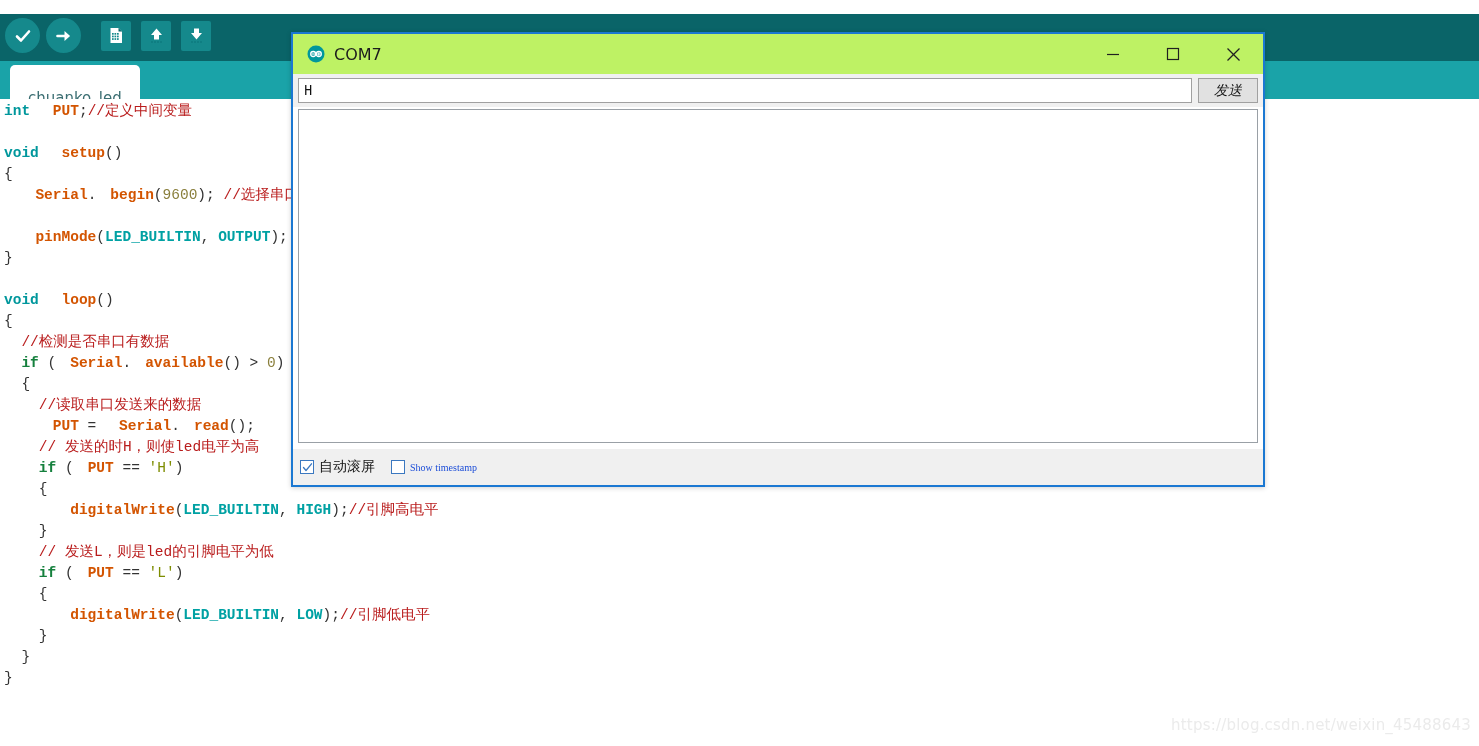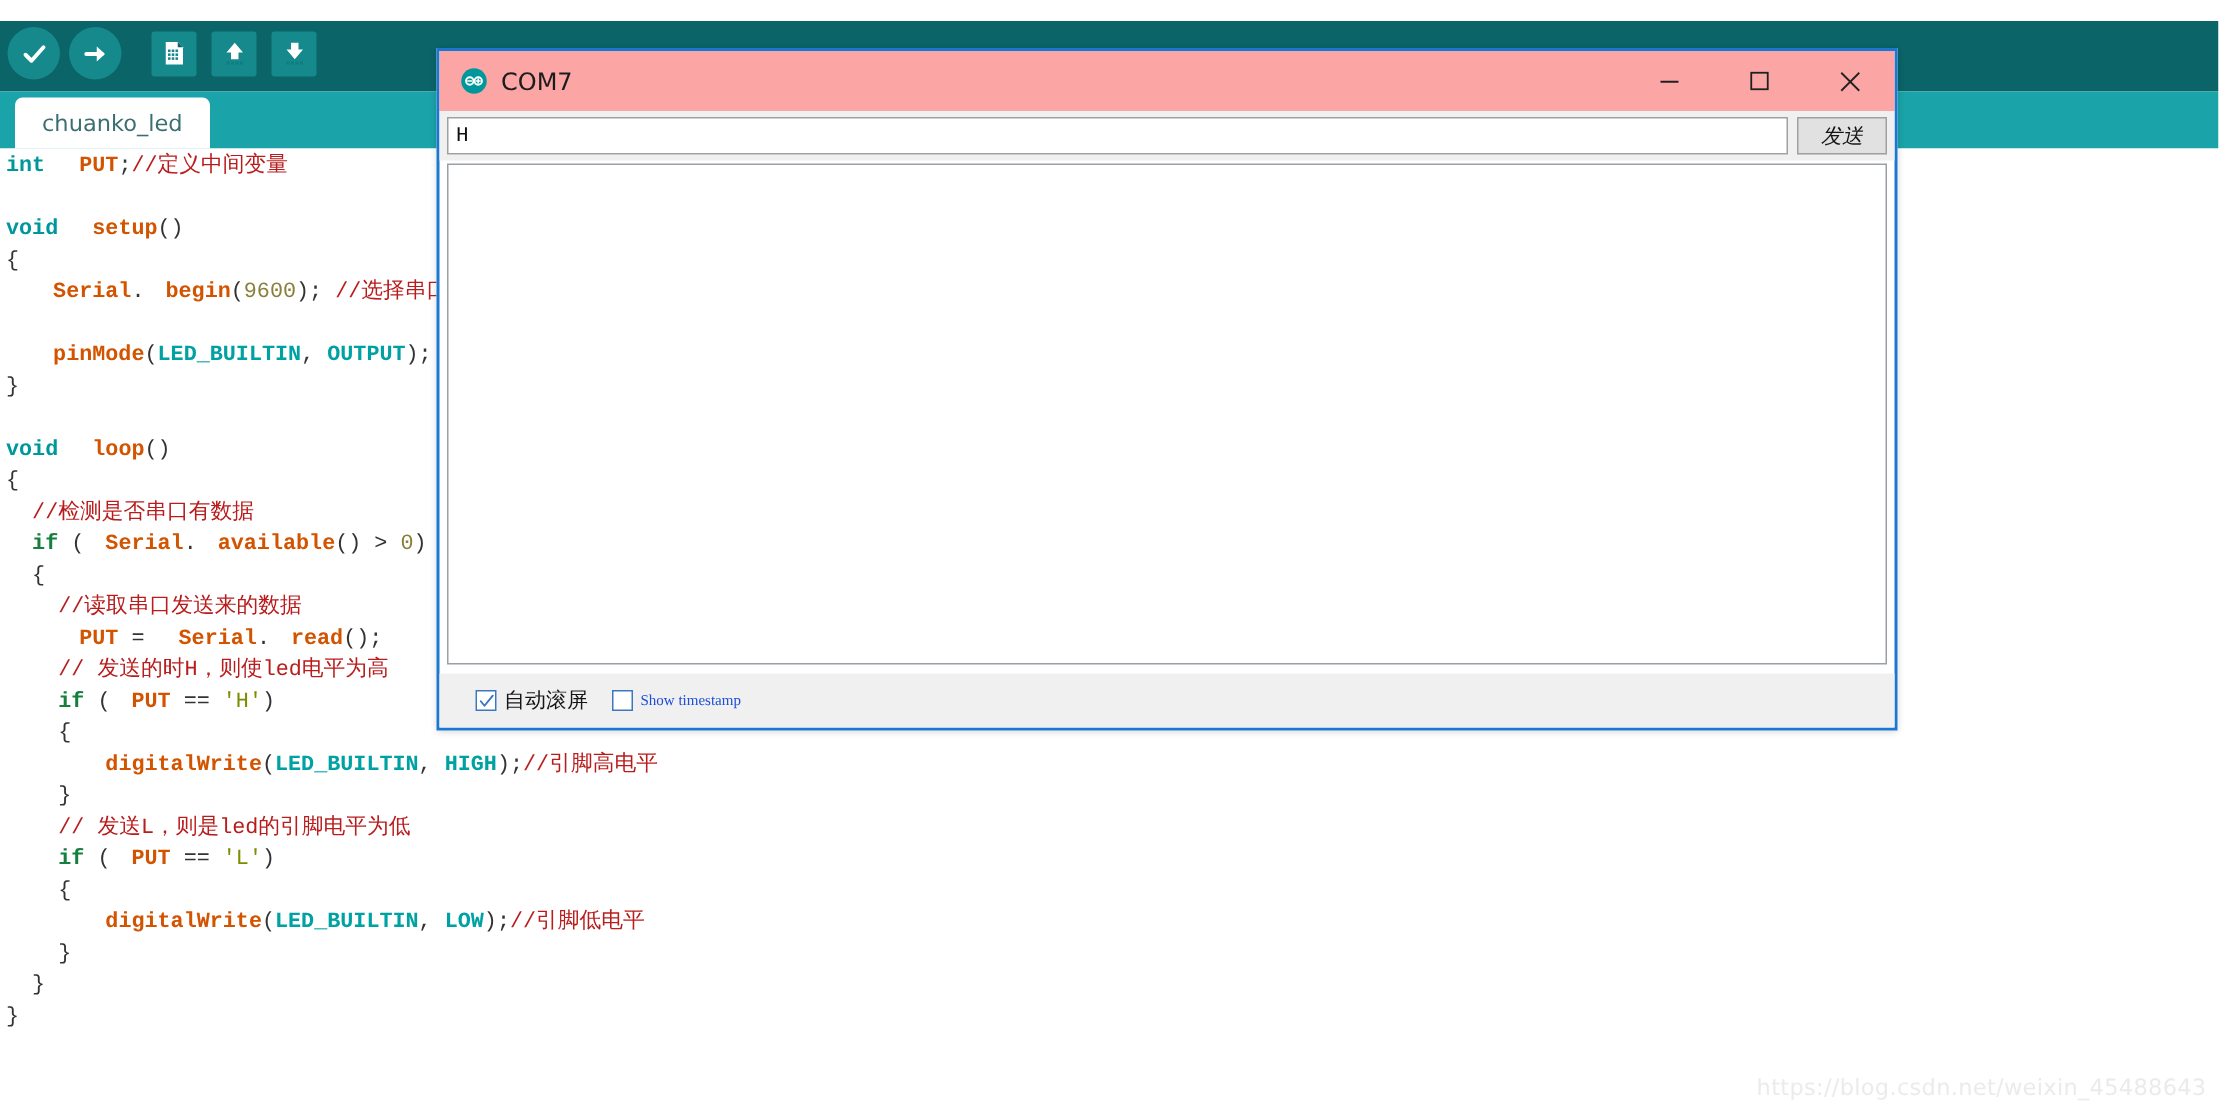--- a/index.html
+++ b/index.html
@@ -43,21 +43,21 @@
   }
   .tb-square.first { margin-left:14px; }
 
   .ide-tabbar {
     position:absolute; left:0; top:61px; width:1479px; height:38px;
     background:#1aa3a8;
   }
   .ide-tab {
     position:absolute; left:10px; top:4px; height:34px;
     background:#ffffff; border-radius:5px 5px 0 0;
-    display:flex; align-items:center; padding:0 18px;
+    display:flex; align-items:center; padding:16px 18px;
   }
   .ide-tab-label {
     font-family:"DejaVu Sans", sans-serif; font-size:15px; color:#3b6e72; white-space:nowrap;
   }
 
   .ide-editor {
     position:absolute; left:0; top:99px; width:1479px; height:600px;
     background:#ffffff; overflow:hidden;
   }
   .code {
@@ -84,21 +84,21 @@
   }
 
   
   .sm-window {
     position:absolute; left:291px; top:32px; width:974px; height:455px;
     background:#ffffff; border:2px solid #1b78d2; box-sizing:border-box;
     box-shadow:0 1px 5px rgba(0,0,0,0.18);
   }
   .sm-titlebar {
     position:absolute; left:0; top:0; right:0; height:40px;
-    background:#fca5a5; display:flex; align-items:center;
+    background:#bef264; display:flex; align-items:center;
   }
   .sm-title-left { display:flex; align-items:center; padding-left:14px; gap:9px; }
   .sm-title-text {
     font-family:"DejaVu Sans", sans-serif; font-size:16px; color:#1c1c1c; white-space:nowrap;
   }
   .sm-winbtns { position:absolute; right:0; top:0; height:40px; display:flex; }
   .sm-winbtn {
     width:60px; height:40px; display:flex; align-items:center; justify-content:center;
   }
   .sm-winbtn svg { display:block; }
@@ -120,21 +120,21 @@
     font-family:"DejaVu Sans", sans-serif; font-size:14px; color:#141414;font-style:italic;
   }
 
   .sm-output {
     position:absolute; left:5px; top:75px; right:5px; bottom:42px;
     background:#ffffff; border:1px solid #9aa0a6; box-sizing:border-box;
   }
 
   .sm-bottombar {
     position:absolute; left:0; right:0; bottom:0; height:36px;
-    background:#f0f0f0; display:flex; align-items:center; padding:0 24px; box-sizing:border-box;
+    background:#f0f0f0; display:flex; align-items:center; padding:0 7px; box-sizing:border-box;
   }
   .sm-check { display:flex; align-items:center; gap:5px; margin-right:16px; }
   .cbox {
     width:14px; height:14px; border:1px solid #3b78c0; background:#ffffff;
     box-sizing:border-box; display:flex; align-items:center; justify-content:center;
   }
   .cbox svg { display:block; }
   .sm-check-label-cn { font-family:"DejaVu Sans", sans-serif; font-size:14px; color:#161616; white-space:nowrap; }
   .sm-check-label-en { font-family:Liberation Serif, serif; font-size:10px; color:#1d4ed8; white-space:nowrap; }
 

